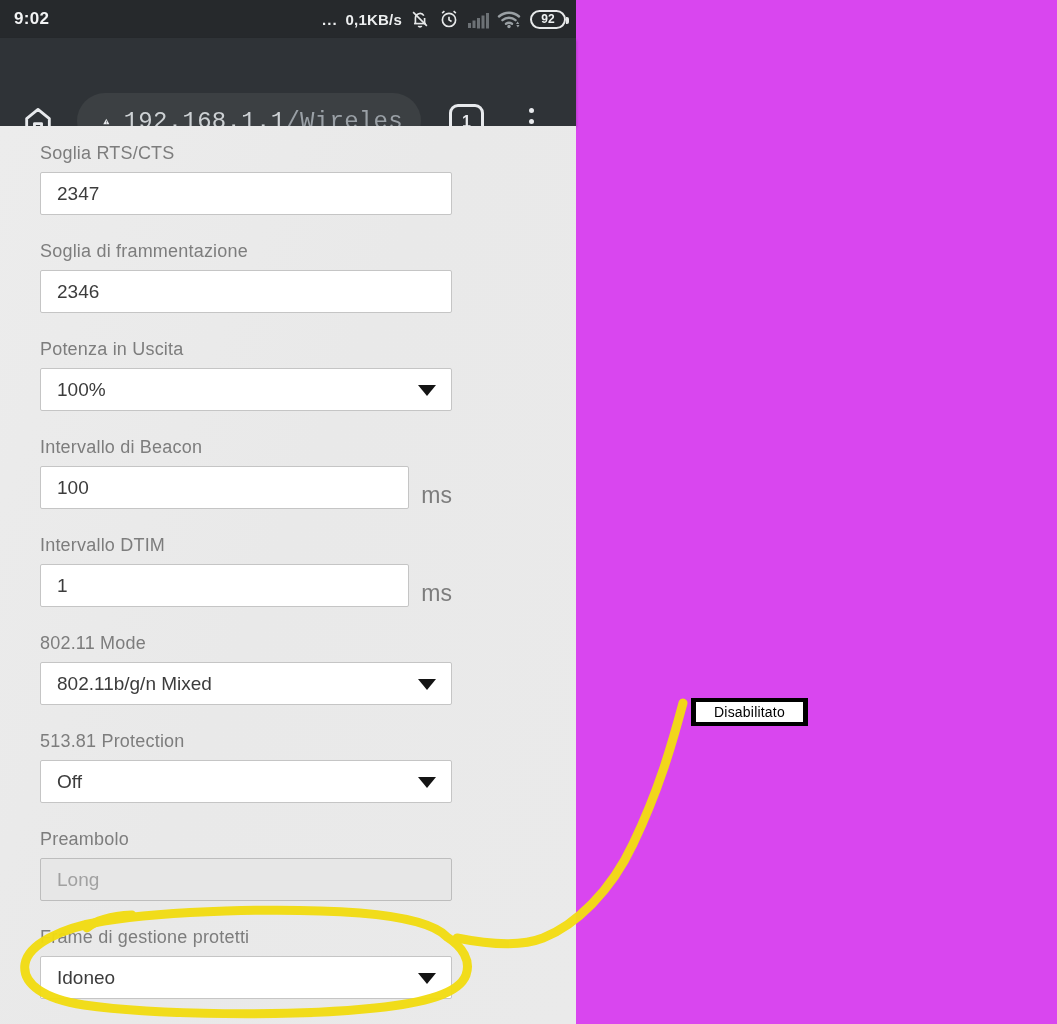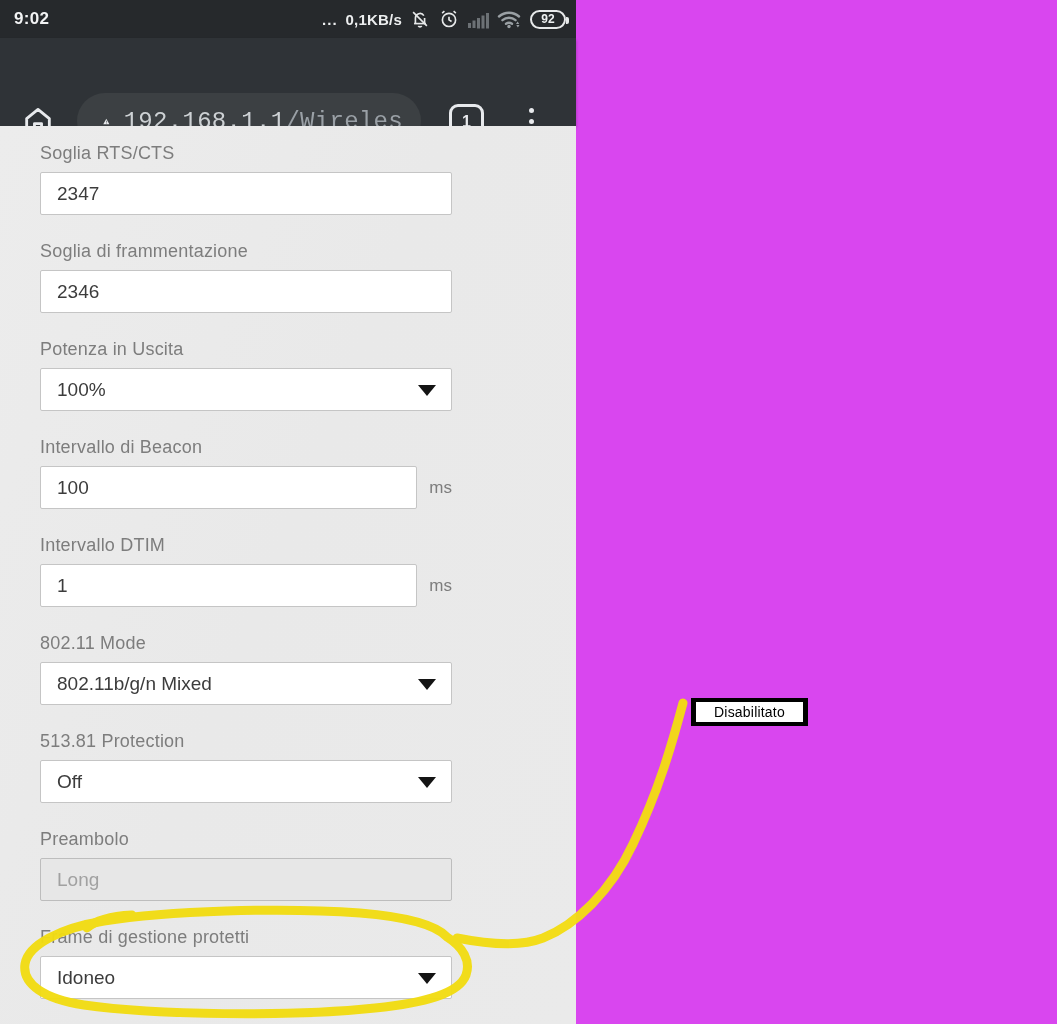--- a/index.html
+++ b/index.html
@@ -35,29 +35,29 @@
   .kebab { position:absolute; left:524px; top:64px; width:14px; height:38px; display:flex; flex-direction:column;
            align-items:center; justify-content:center; gap:6px; }
   .kebab i { width:5px; height:5px; border-radius:50%; background:#e8eaed; }
 
   
   .page { position:absolute; left:0; top:126px; width:576px; height:898px;
           background:linear-gradient(112deg,#ececec 0%,#e9e9e9 48%,#eaeaea 100%);
           padding:17px 16px 0 40px; }
   .field { margin-bottom:26px; width:412px; position:relative; }
   .f-label { display:block; color:#7d7d7d; font-size:18px; line-height:20px; margin-bottom:9px; letter-spacing:.2px; }
-  .f-row { display:flex; align-items:center; }
+  .f-row { display:flex; align-items:flex-end; }
   .f-input { width:412px; height:43px; background:#ffffff; border:1px solid #c5c5c5; border-radius:2px;
              font-family:"Liberation Sans",sans-serif; font-size:19px; color:#3c3c3c; padding:0 16px; outline:none; }
   .f-input:disabled { background:#e7e7e7; border-color:#bdbdbd; color:#a1a1a1; }
   .f-select { position:relative; width:412px; height:43px; background:#ffffff; border:1px solid #c5c5c5; border-radius:2px;
               display:flex; align-items:center; padding:0 16px; font-size:19px; color:#3c3c3c; cursor:pointer; }
   .f-arrow { position:absolute; right:15px; top:16px; width:0; height:0;
              border-left:9px solid transparent; border-right:9px solid transparent; border-top:11px solid #141414; }
-  .f-suffix { color:#7d7d7d; font-size:17px; margin-left:12px; }
+  .f-suffix { color:#7d7d7d; font-size:23px; margin-left:12px; }
 
   
   .callout { position:absolute; left:691px; top:698px; width:117px; height:28px; background:#ffffff;
              border:4px solid #000000; border-left-width:5px; border-right-width:5px;
              display:flex; align-items:center; justify-content:center;
              font-size:14px; color:#000; letter-spacing:.2px; }
   #marker-overlay { position:absolute; left:0; top:0; width:1057px; height:1024px; pointer-events:none; }
 </style>
 </head>
 <body>

